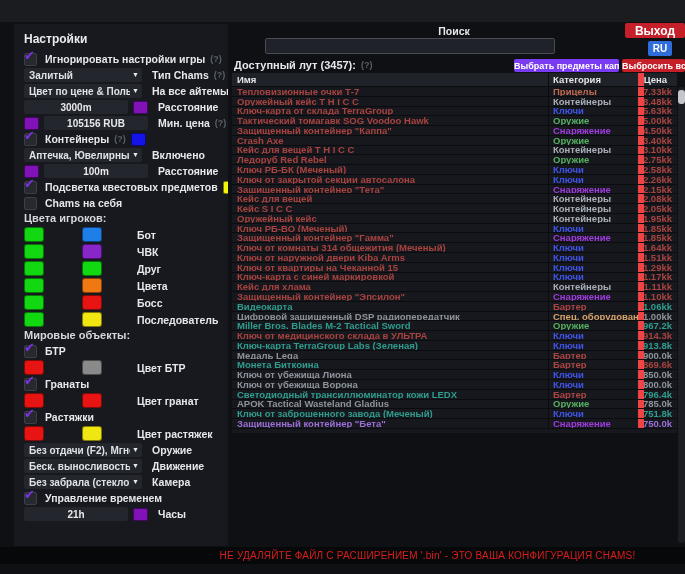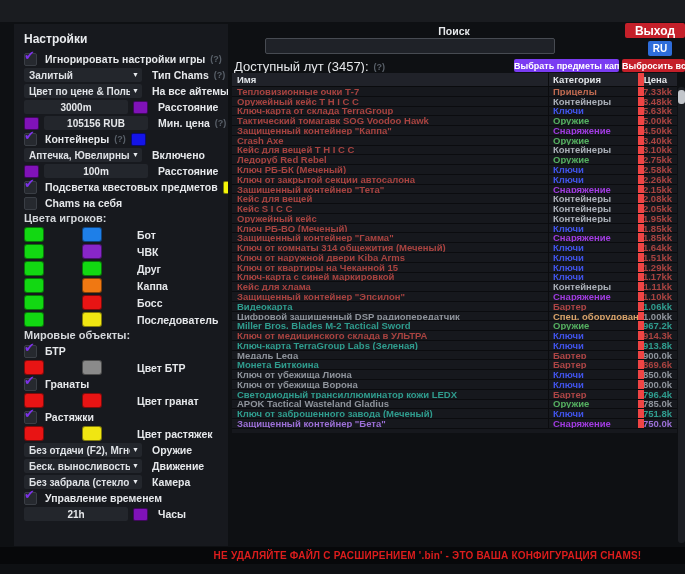--- a/index.html
+++ b/index.html
@@ -38,41 +38,41 @@
                 font-weight:bold;color:#e6e8eb;}
   .search-input{position:absolute;left:265px;top:38px;width:288px;height:14px;background:#1f2228;
                 border:1px solid #474b52;border-radius:2px;}
   .btn{position:absolute;border:none;border-radius:2px;color:#fff;font-weight:bold;
        font-family:inherit;padding:0;white-space:nowrap;overflow:hidden;cursor:default;}
   .exit-btn{left:625px;top:23px;width:60px;height:15px;background:#c5202a;font-size:12px;}
   .lang-btn{left:648px;top:41px;width:24px;height:15px;background:#2e6ddb;font-size:10px;}
   .kappa-btn{left:514px;top:59px;width:105px;height:13px;background:#7a3cf2;font-size:9px;}
   .dropall-btn{left:622px;top:59px;width:63px;height:13px;background:#c5202a;font-size:9px;}
   .loot-title-row{position:absolute;left:234px;top:59px;display:flex;align-items:center;}
-  .loot-title{font-size:13px;font-weight:normal;color:#e6e8eb;}
+  .loot-title{font-size:11px;font-weight:bold;color:#e6e8eb;}
   
   .table{position:absolute;left:232px;top:73px;width:445px;height:360px;background:#84cc16;
          display:flex;flex-direction:column;box-sizing:border-box;}
   .thead{display:flex;height:13px;flex:none;background:#202229;border-bottom:1px solid #0a0b0d;}
   .th{font-size:10px;font-weight:bold;color:#e2e5e9;display:flex;align-items:center;}
   .tbody{flex:1;display:flex;flex-direction:column;min-height:0;}
   .trow{flex:1;display:flex;min-height:0;border-bottom:1px solid #0b0c0f;background:#16181d;box-sizing:border-box;}
   .cell{display:flex;align-items:center;font-size:9.5px;font-weight:bold;white-space:nowrap;overflow:hidden;box-sizing:border-box;}
   .c-name{width:316px;padding-left:5px;}
   .c-cat{width:90px;padding-left:4px;border-left:1px solid #0b0c0f;}
   .c-price{flex:1;justify-content:flex-end;padding-right:5px;border-left:6px solid #ef4444;}
   .th.c-price{padding-right:10px;}
   .clip-row{height:4px;flex:none;background:#16181d;overflow:hidden;}
   .scroll-track{position:absolute;left:678px;top:87px;width:7px;height:456px;background:#1c1e23;border-radius:3px;}
   .scroll-thumb{position:absolute;left:0;top:3px;width:7px;height:14px;background:#c3c6cb;border-radius:3px;}
   
   .footer{position:absolute;left:0;top:547px;width:685px;height:17px;background:#07080a;
           display:flex;align-items:center;}
   .footer-text{width:100%;text-align:center;padding-left:170px;box-sizing:border-box;font-size:10px;
-               font-weight:bold;color:#dc1d1d;letter-spacing:.2px;white-space:nowrap;}
+               font-weight:normal;color:#dc1d1d;letter-spacing:.2px;white-space:nowrap;}
 </style>
 </head>
 <body>
 
 <div id="screen">
   <div class="topstrip"></div>
 
   <div class="sidebar">
     <div class="side-title">Настройки</div>
     <div>
@@ -152,21 +152,21 @@
           <span class="slabel">ЧВК</span>
         </div>
         <div class="srow dual">
           <span class="sw sw1" style="background: rgb(18, 216, 18);"></span>
           <span class="sw sw2" style="background: rgb(18, 216, 18);"></span>
           <span class="slabel">Друг</span>
         </div>
         <div class="srow dual">
           <span class="sw sw1" style="background: rgb(18, 216, 18);"></span>
           <span class="sw sw2" style="background: rgb(240, 120, 18);"></span>
-          <span class="slabel">Каппа</span>
+          <span class="slabel">Цвета</span>
         </div>
         <div class="srow dual">
           <span class="sw sw1" style="background: rgb(18, 216, 18);"></span>
           <span class="sw sw2" style="background: rgb(232, 20, 20);"></span>
           <span class="slabel">Босс</span>
         </div>
         <div class="srow dual">
           <span class="sw sw1" style="background: rgb(18, 216, 18);"></span>
           <span class="sw sw2" style="background: rgb(240, 230, 18);"></span>
           <span class="slabel">Последователь</span>

